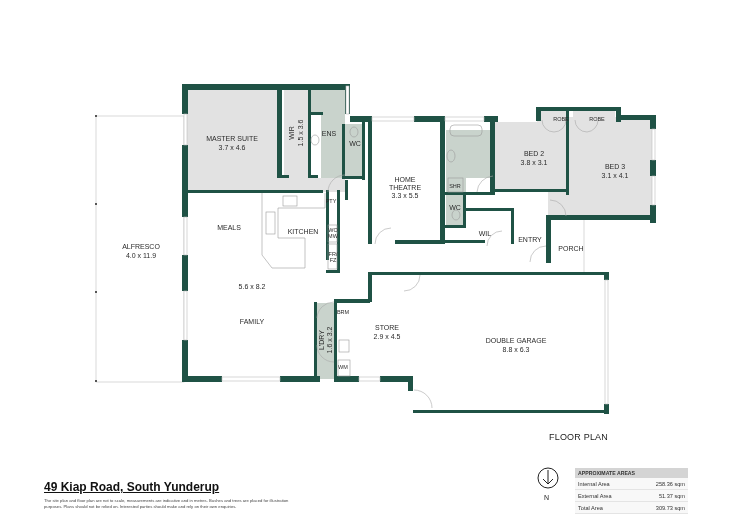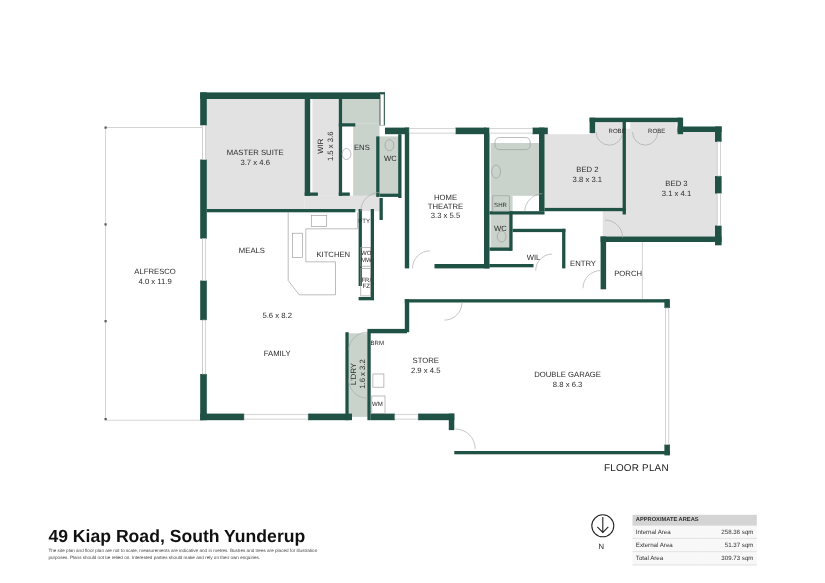--- a/index.html
+++ b/index.html
@@ -6,23 +6,23 @@
   body { width: 750px; height: 530px; position: relative; overflow: hidden; font-family: "Liberation Sans", sans-serif; color: #222; }
   #plan { position: absolute; left: 0; top: 0; width: 750px; height: 530px; }
   .lbl { font-family: "Liberation Sans", sans-serif; font-size: 7px; fill: #2a2a2a; text-anchor: middle; }
   .lbl-sm { font-family: "Liberation Sans", sans-serif; font-size: 5.5px; fill: #2a2a2a; text-anchor: middle; }
   .wall { fill: #1f5245; }
   .room-grey { fill: #e2e2e2; }
   .room-wet { fill: #c9d3cc; }
   .win { fill: #ffffff; stroke: #bdbdbd; stroke-width: 0.6; }
   .fix { fill: none; stroke: #9a9a9a; stroke-width: 0.6; }
   .door { fill: none; stroke: #a8a8a8; stroke-width: 0.6; }
-  .title { position: absolute; left: 44px; top: 480px; font-size: 16px; font-weight: bold; color: #111; }
+  .title { position: absolute; left: 44px; top: 480px; font-size: 12px; font-weight: bold; color: #111; text-decoration: underline; }
   .disclaimer { position: absolute; left: 44px; top: 498px; width: 250px; font-size: 4.2px; line-height: 6px; color: #444; }
-  .fp-label { position: absolute; left: 549px; top: 420px; font-size: 9px; color: #222; letter-spacing: 0.2px; }
+  .fp-label { position: absolute; left: 549px; top: 432px; font-size: 9px; color: #222; letter-spacing: 0.2px; }
   .compass { position: absolute; left: 537px; top: 467px; width: 22px; height: 22px; }
   .compass-n { position: absolute; left: 544px; top: 494px; font-size: 7px; color: #222; }
   .areas { position: absolute; left: 575px; top: 468px; width: 113px; border-collapse: collapse; font-size: 5.6px; }
   .areas th { background: #d4d4d4; text-align: left; font-weight: bold; padding: 2px 3px; font-size: 5.2px; color: #333; }
   .areas td { padding: 2.5px 3px; border-bottom: 1px solid #e4e4e4; background: #f8f8f8; color: #333; }
   .areas td.v { text-align: right; }
 </style>
 </head>
 <body>
 

